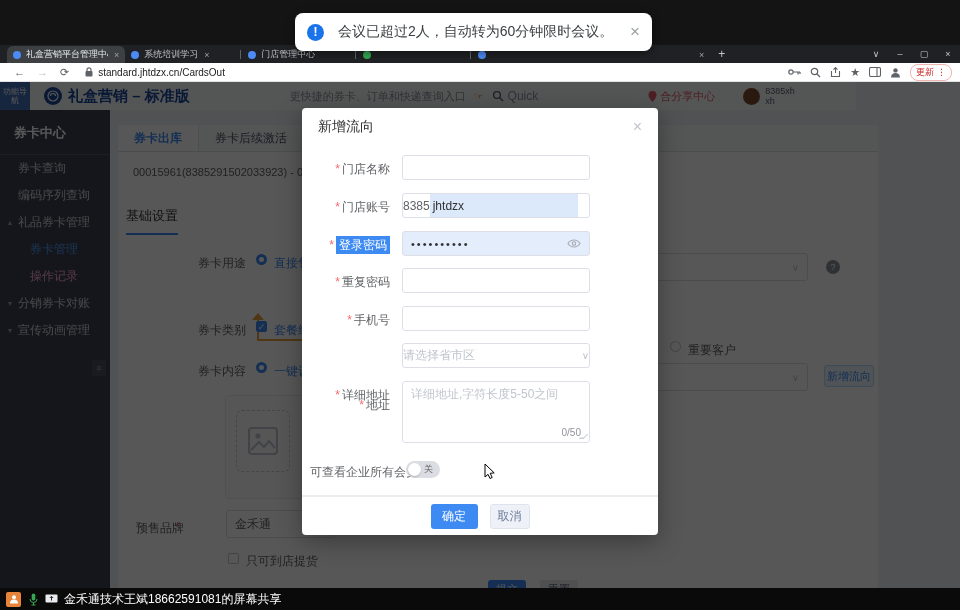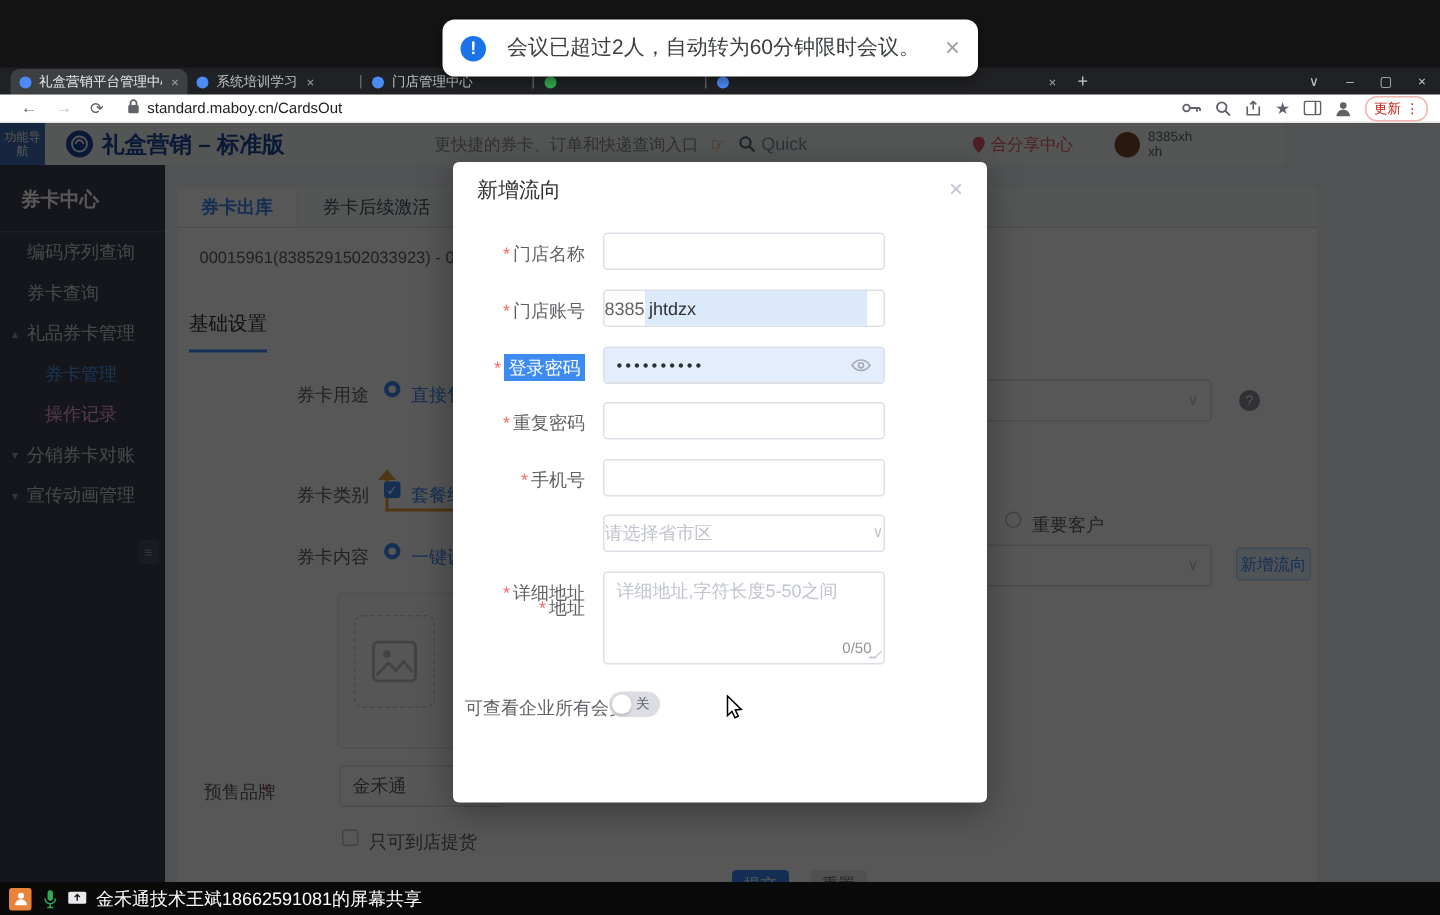--- a/index.html
+++ b/index.html
@@ -176,24 +176,24 @@
     <div class="username">
       <div>8385xh</div>
       <div>xh</div>
     </div>
   </div>
 
   <div id="sidebar" class="abs">
     <div class="sbtitle">券卡中心</div>
     <div class="sbdiv"></div>
     <div class="sbitem l1">
-        <span>编码序列查询</span>
+        <span>券卡查询</span>
       </div>
     <div class="sbitem l1">
-        <span>券卡查询</span>
+        <span>编码序列查询</span>
       </div>
     <div class="sbitem">
       <span class="ar">▴</span>
       <span>礼品券卡管理</span>
     </div>
     <div class="sbitem l2 active">
         <span>券卡管理</span>
       </div>
     <div class="sbitem l2 muted">
         <span>操作记录</span>
@@ -316,21 +316,21 @@
 <div id="urlbar" class="abs">
   <span class="navic">←</span>
   <span class="navic dis">→</span>
   <span class="navic">⟳</span>
   <span class="lock">
     <svg width="8" height="10" viewBox="0 0 8 10">
         <rect x="0.5" y="4" width="7" height="5.5" rx="1" fill="#5f6368"></rect>
         <path d="M2 4V2.8a2 2 0 0 1 4 0V4" fill="none" stroke="#5f6368" stroke-width="1.2"></path>
       </svg>
   </span>
-  <span class="url">standard.maboy.cn/CardsOut</span>
+  <span class="url">standard.jhtdzx.cn/CardsOut</span>
   <div class="right">
     <svg width="13" height="10" viewBox="0 0 13 10">
         <circle cx="3" cy="5" r="2.2" fill="none" stroke="#5f6368" stroke-width="1.2"></circle>
         <path d="M5 5h7M10 5v2.5M12 5v2" stroke="#5f6368" stroke-width="1.2"></path>
       </svg>
     <svg width="11" height="11" viewBox="0 0 11 11">
         <circle cx="4.5" cy="4.5" r="3.2" fill="none" stroke="#5f6368" stroke-width="1.2"></circle>
         <path d="M7 7l3 3" stroke="#5f6368" stroke-width="1.2"></path>
       </svg>
     <svg width="11" height="11" viewBox="0 0 11 11">
@@ -416,20 +416,24 @@
     <span class="counter">0/50</span>
     <span class="resize-grip"></span>
   </div>
 
   <div class="togglerow-label" style="top:356px;">可查看企业所有会员</div>
   <div class="switch" style="top:353px;">
     <span class="knob"></span>
     <span class="sw-tx">关</span>
   </div>
 
+  <div class="mfoot">
+    <div class="btn-primary">确定</div>
+    <div class="btn-plain">取消</div>
+  </div>
 </div>
 
 <svg id="cursor" class="abs" width="12" height="17" viewBox="0 0 12 17">
   <path d="M1 1l0 13 3-2.7 2 4.2 2.2-1-2-4.2 4-.4z" fill="#fff" stroke="#000" stroke-width="1"></path>
 </svg>
 
 <div id="sharebar" class="abs">
   <div class="share-avatar">
     <svg width="10" height="10" viewBox="0 0 10 10">
         <circle cx="5" cy="3.2" r="2" fill="#fff"></circle>

